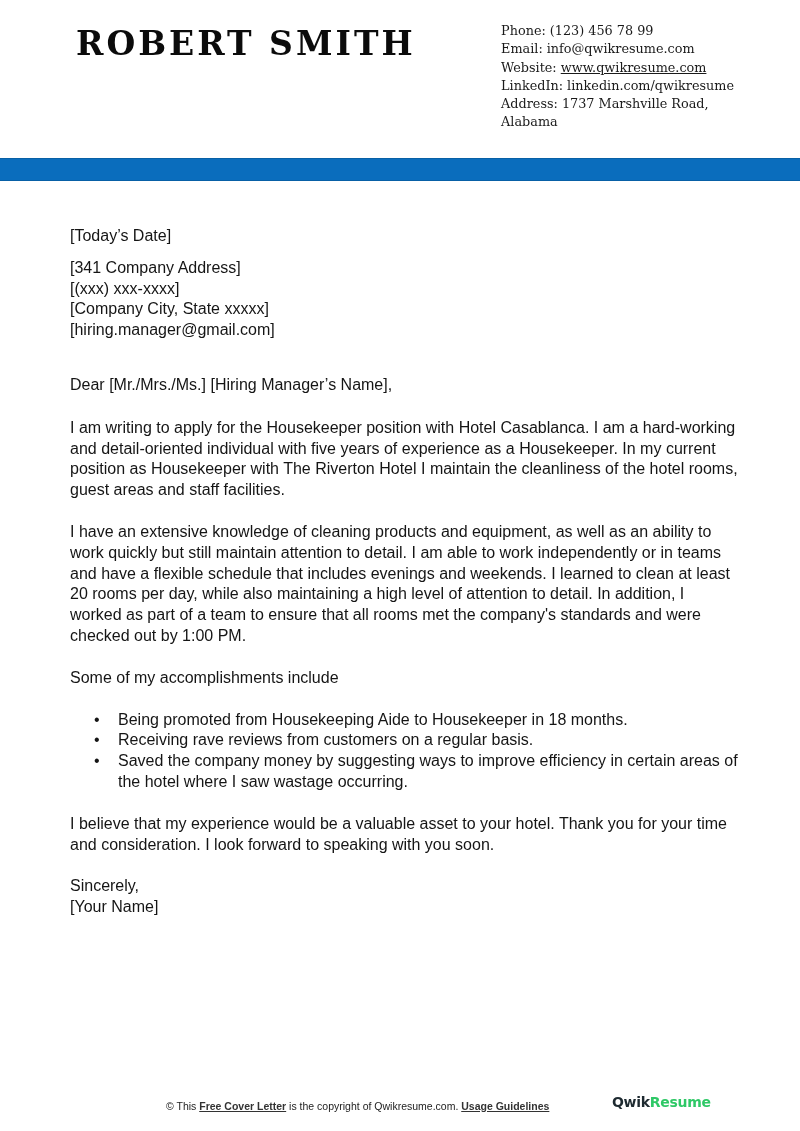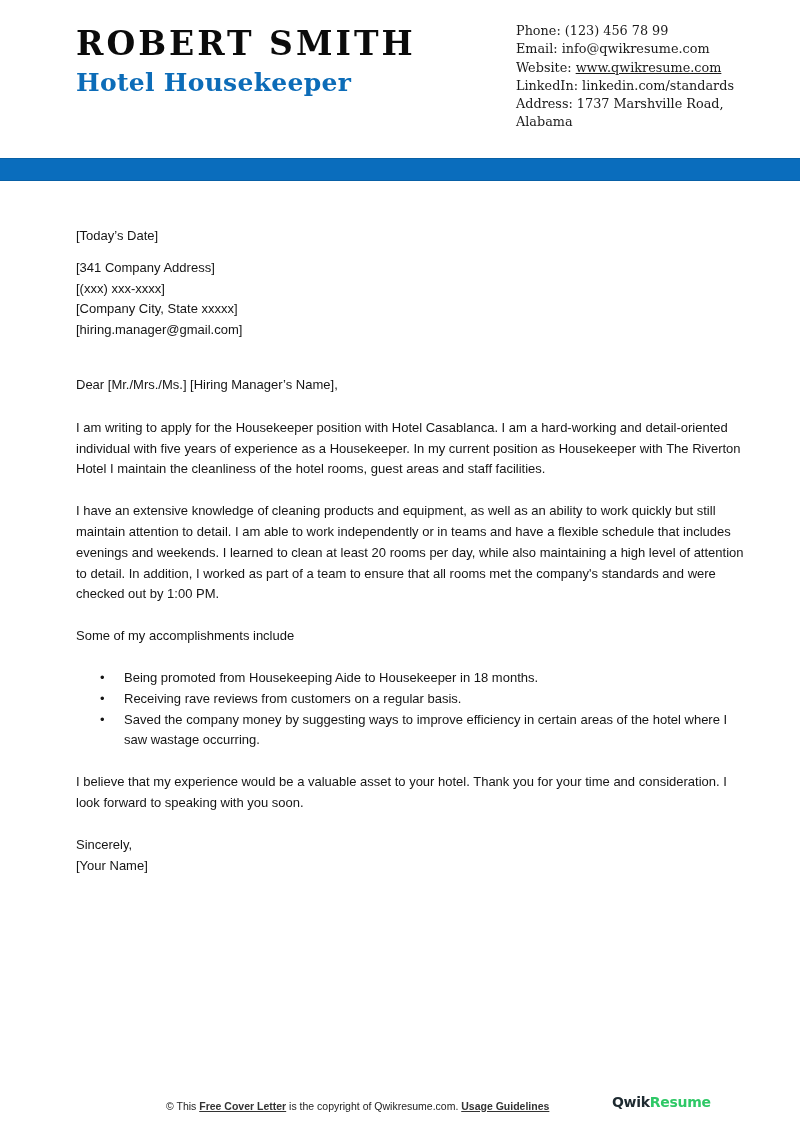--- a/index.html
+++ b/index.html
@@ -4,21 +4,21 @@
   <style>
     html, body { margin: 0; padding: 0; background: #ffffff; }
     body { width: 800px; height: 1131px; position: relative; overflow: hidden; color: #111111; }
     .header { position: absolute; left: 0; top: 0; width: 800px; height: 206px; }
     .name { position: absolute; left: 76px; top: 24px; font-family: "DejaVu Serif", serif; font-weight: bold; font-size: 33px; letter-spacing: 3px; color: #0b0b0b; line-height: 40px; white-space: nowrap; }
     .title { position: absolute; left: 76px; top: 66px; font-family: "DejaVu Serif", serif; font-weight: bold; font-size: 25px; color: #0c6cb8; line-height: 34px; white-space: nowrap; letter-spacing: 0.3px; }
     .contact { position: absolute; right: 66px; top: 22px; text-align: left; font-family: "DejaVu Serif", serif; font-size: 12.8px; line-height: 18.3px; color: #1a1a1a; }
     .contact .row { white-space: nowrap; }
     .contact .link { text-decoration: underline; }
     .bar { position: absolute; left: 0; top: 158px; width: 800px; height: 23px; background: #0a6dbd; border-top: 1px solid #0860a6; border-bottom: 1px solid #0860a6; box-sizing: border-box; }
-    .body { position: absolute; left: 76px; top: 226px; width: 670px; font-family: "Liberation Sans", sans-serif; font-size: 13px; line-height: 20.8px; color: #151515; }
+    .body { position: absolute; left: 70px; top: 226px; width: 670px; font-family: "Liberation Sans", sans-serif; font-size: 16px; line-height: 20.8px; color: #151515; }
     .body p { margin: 0; }
     .date { margin-bottom: 11px !important; }
     .addr-block { margin-bottom: 34px !important; }
     .salutation { margin-bottom: 22px !important; }
     .para { margin-bottom: 21px !important; }
     .bullets { list-style: none; margin: 0 0 21px 0; padding: 0 0 0 48px; }
     .bullets li { position: relative; }
     .bullets li .dot { position: absolute; left: -24px; top: 0; }
     .intro { margin-bottom: 21px !important; }
     .closing-line { }
@@ -27,26 +27,25 @@
     .copyright .u { text-decoration: underline; color: #333333; font-weight: bold; }
     .logo { position: absolute; left: 612px; top: 2px; font-family: "DejaVu Sans", sans-serif; font-size: 14px; font-weight: bold; letter-spacing: -0.3px; white-space: nowrap; }
     .logo .qwik { color: #1e2a30; }
     .logo .resume { color: #2ec866; }
   </style>
 </head>
 <body>
 
 <div class="header">
   <div class="name">ROBERT SMITH</div>
-  <div class="title">Hotel Housekeeper</div>
   <div class="contact">
     <div class="row">Phone: (123) 456 78 99</div>
     <div class="row">Email: info@qwikresume.com</div>
     <div class="row"><span>Website: </span><span class="link">www.qwikresume.com</span></div>
-    <div class="row">LinkedIn: linkedin.com/standards</div>
+    <div class="row">LinkedIn: linkedin.com/qwikresume</div>
     <div class="row">Address: 1737 Marshville Road,</div>
     <div class="row">Alabama</div>
   </div>
 </div>
 
 <div class="bar"></div>
 
 <div class="body">
   <p class="date">[Today’s Date]</p>
   <div class="addr-block">

